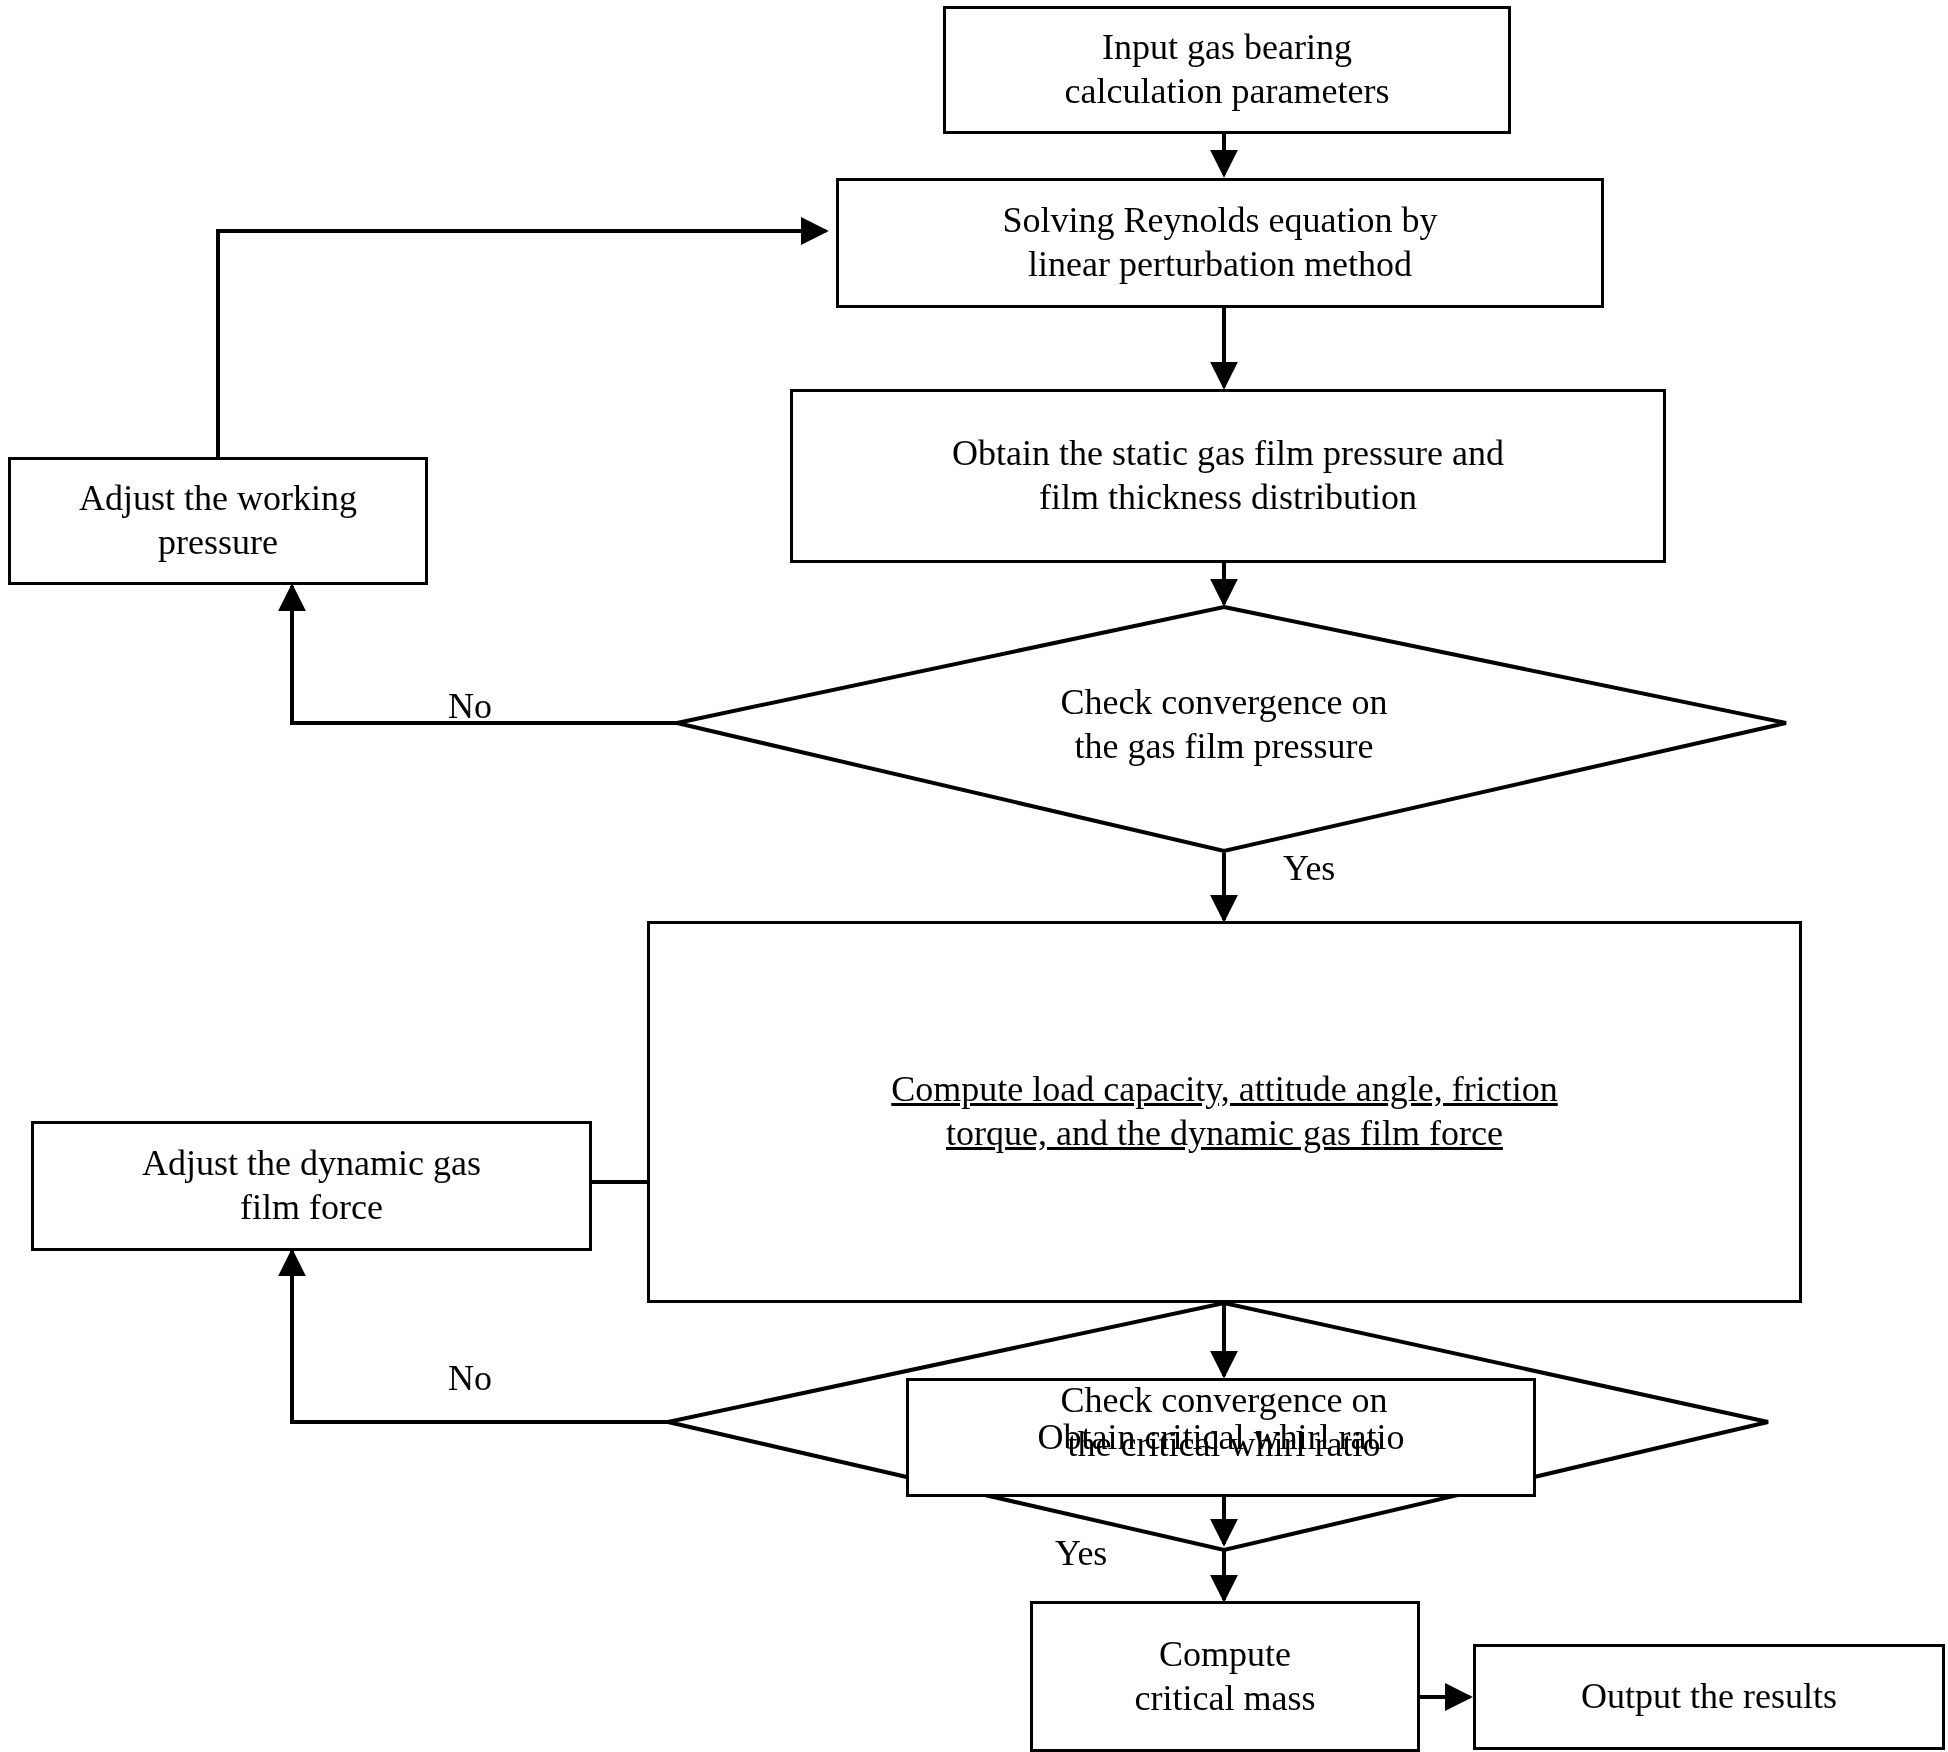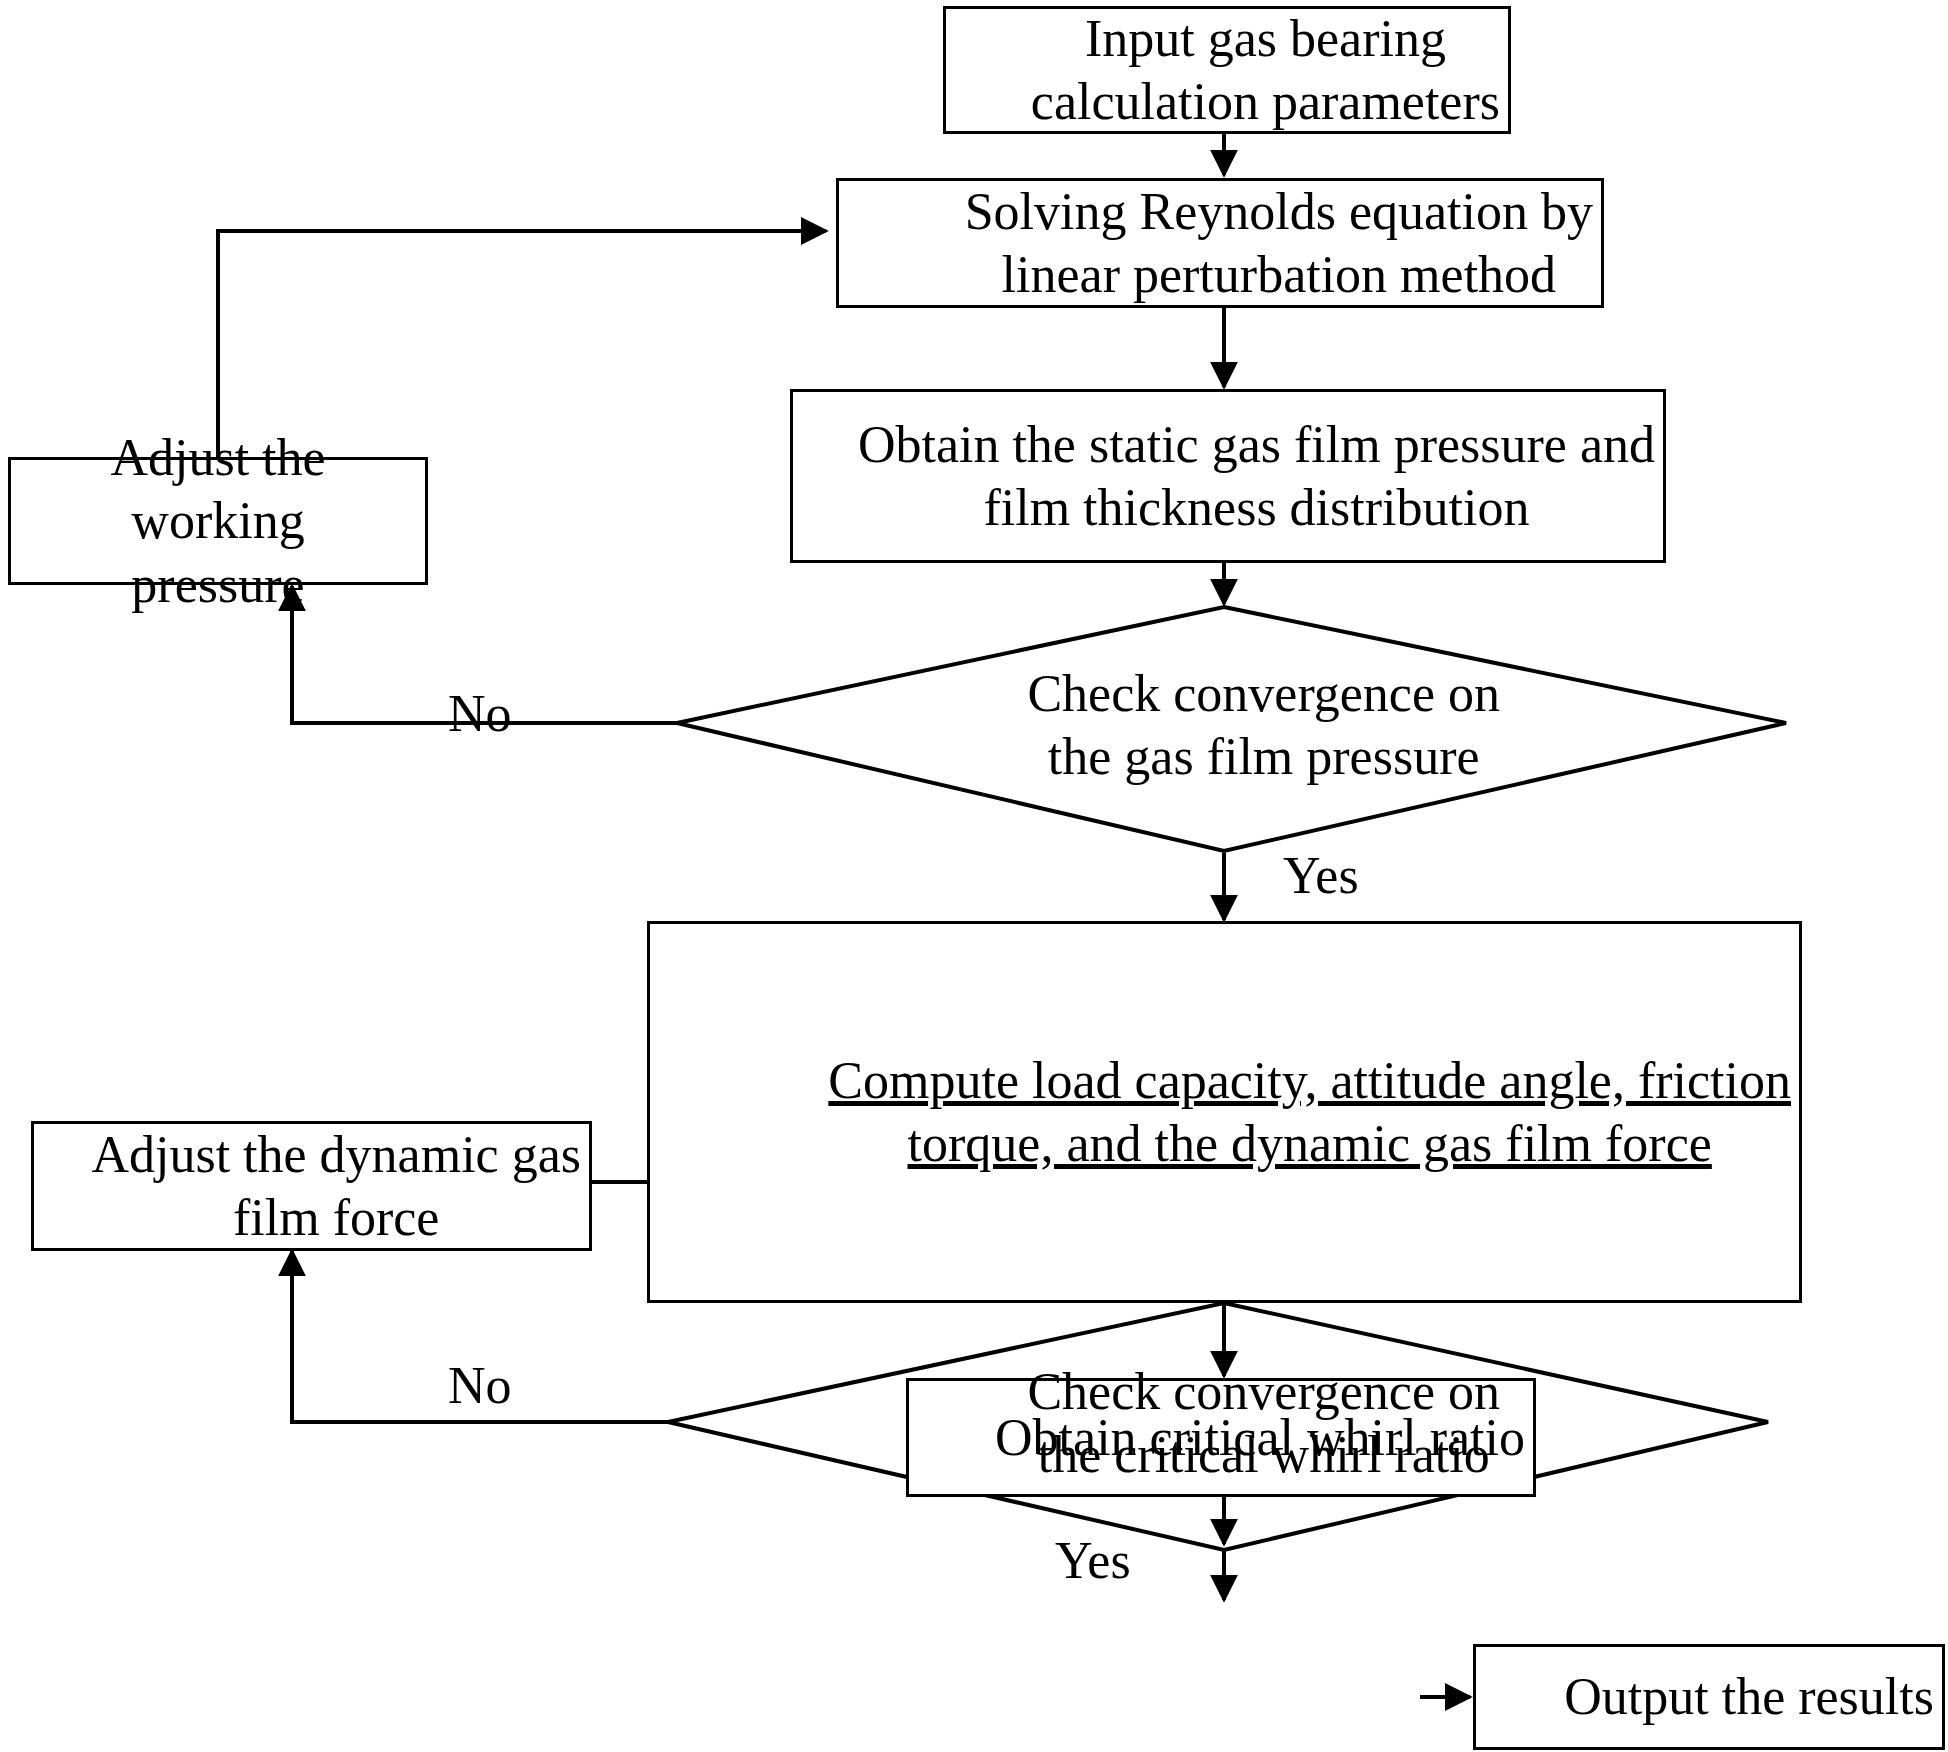--- a/index.html
+++ b/index.html
@@ -49,21 +49,21 @@
     justify-content: center;
     text-align: center;
     pointer-events: none;
     line-height: 1.22;
   }
   .edge-label {
     position: absolute;
     line-height: 1;
     white-space: nowrap;
   }
-  .fs-48 { font-size: 52px; justify-content: flex-end; }
+  .fs-48 { font-size: 36px; }
 </style>
 </head>
 <body>
 
 <div id="canvas">
 
   <svg id="svg-layer" viewBox="0 0 1948 1752">
     <defs>
       <marker id="arrow" viewBox="0 0 10 10" refX="9" refY="5" markerWidth="7" markerHeight="7" orient="auto-start-reverse">
         <path d="M 0 0 L 10 5 L 0 10 z" fill="#000"></path>
@@ -128,20 +128,24 @@
 
   <div class="node box fs-48" style="left:906px; top:1378px; width:630px; height:119px;">
     <span class="node-text">Obtain critical whirl ratio</span>
   </div>
 
   <div class="node box fs-48" style="left:11px; top:1121px; width:561px; height:130px;margin-left:20px;">
     <span class="node-text">Adjust the dynamic gas
 film force</span>
   </div>
 
+  <div class="node box fs-48" style="left:1030px; top:1601px; width:390px; height:151px;">
+    <span class="node-text">Compute
+critical mass</span>
+  </div>
 
   <div class="node box fs-48" style="left:1473px; top:1644px; width:472px; height:106px;">
     <span class="node-text">Output the results</span>
   </div>
 
   <div class="diamond-label fs-48" style="left:940px; top:650px; width:568px; height:150px;">
     <span class="node-text">Check convergence on
 the gas film pressure</span>
   </div>
 

